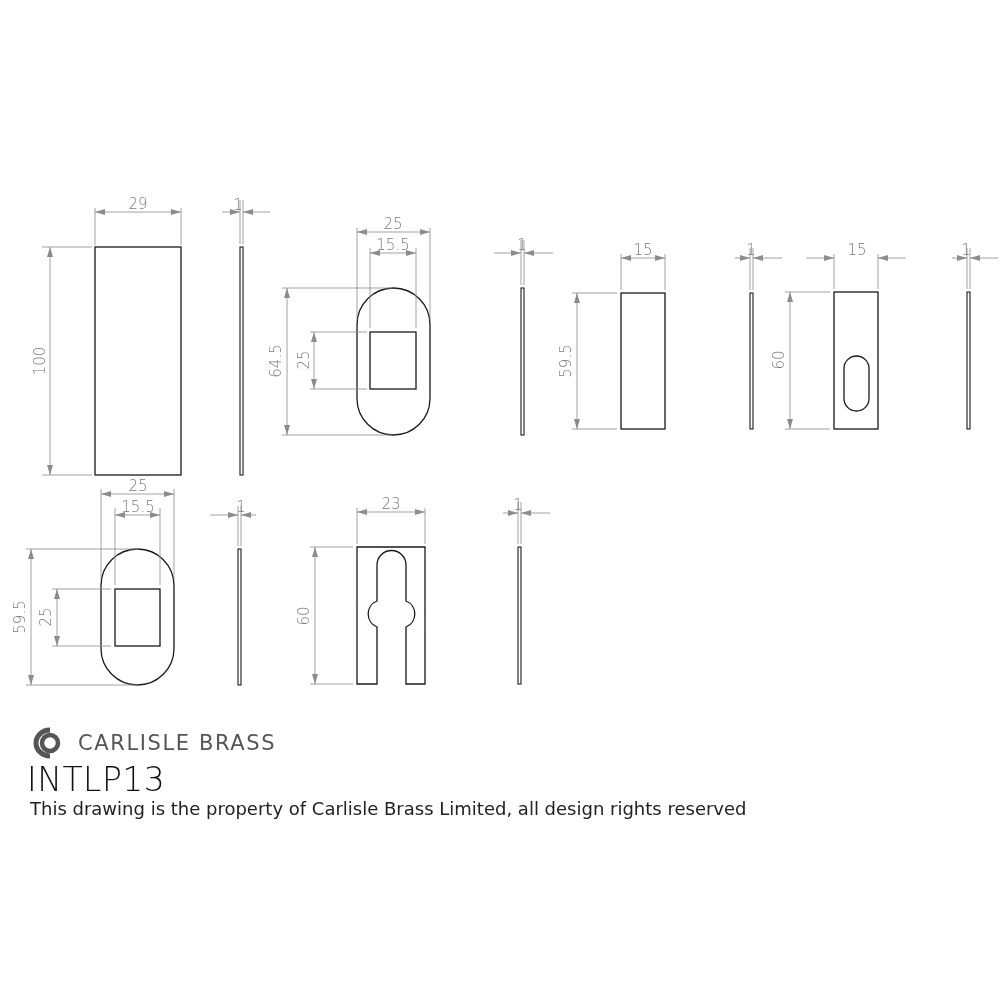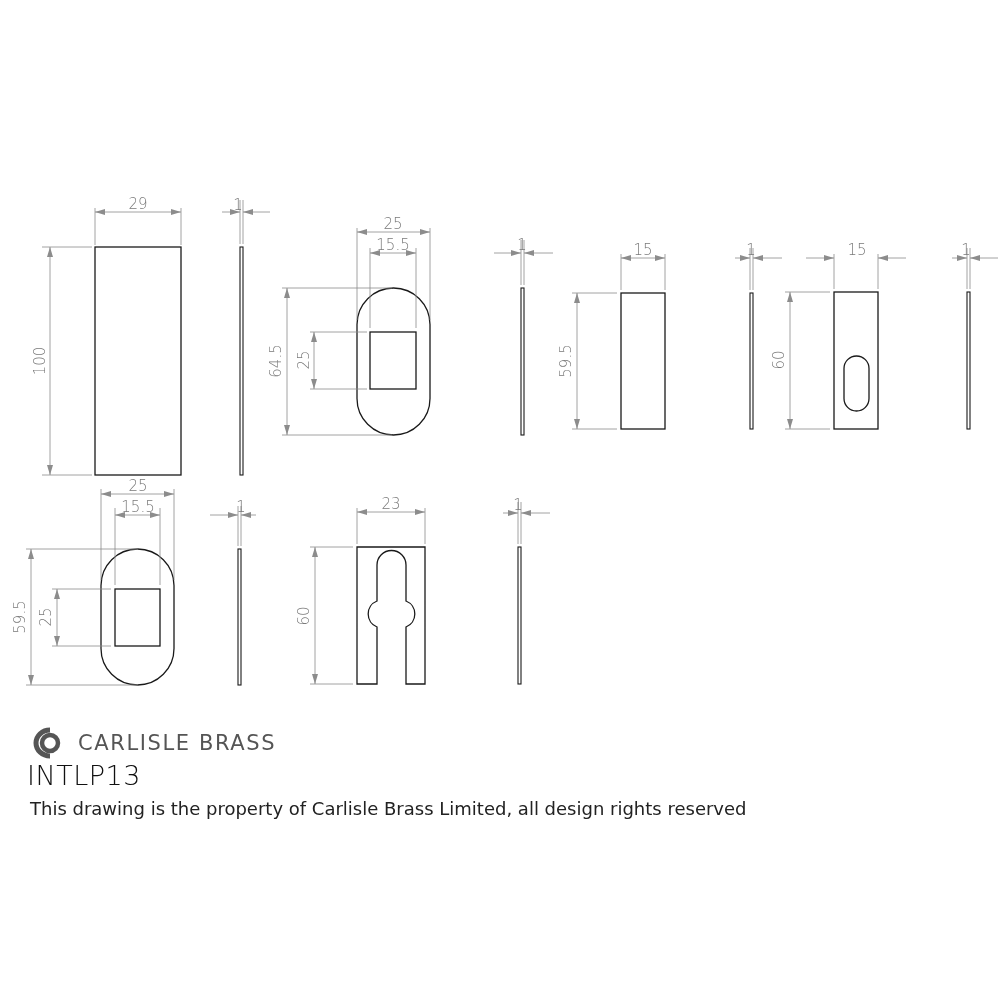--- a/index.html
+++ b/index.html
@@ -6,21 +6,21 @@
   body { width:1000px; height:1000px; position:relative; overflow:hidden; font-family:"DejaVu Sans", sans-serif; }
   #drawing { position:absolute; left:0; top:0; width:1000px; height:1000px; }
   .part { fill:#ffffff; stroke:#1a1a1a; stroke-width:1.3; }
   .thin { fill:#ffffff; stroke:#1a1a1a; stroke-width:1.1; }
   .dim { stroke:#8c8c8c; stroke-width:0.8; fill:none; }
   .arrow { fill:#8c8c8c; stroke:none; }
   .dimtext { fill:#7a7a7a; font-family:"DejaVu Sans", sans-serif; font-size:15px; font-weight:300; }
   .brand-row { position:absolute; left:28px; top:726px; display:flex; align-items:center; }
   .brand-logo { width:40px; height:34px; }
   .brand-name { font-family:"DejaVu Sans", sans-serif; font-weight:normal; font-size:21px; color:#555555; letter-spacing:1.6px; margin-left:10px; }
-  .code { position:absolute; left:27px; top:760px; font-family:"DejaVu Sans", sans-serif; font-size:27px; color:#111111; letter-spacing:0.5px; font-weight:300; }
+  .code { position:absolute; left:27px; top:760px; font-family:"DejaVu Sans", sans-serif; font-size:33px; color:#111111; letter-spacing:0.5px; font-weight:300; }
   .notice { position:absolute; left:30px; top:798px; font-family:"DejaVu Sans", sans-serif; font-size:18px; color:#222222;text-align:center; }
 </style>
 </head>
 <body>
 
 <svg id="drawing" viewBox="0 0 1000 1000" xmlns="http://www.w3.org/2000/svg">
   <defs>
     <marker id="ar" viewBox="0 0 10 6" refX="10" refY="3" markerWidth="10" markerHeight="6" orient="auto-start-reverse" markerUnits="userSpaceOnUse">
       <path d="M0,0 L10,3 L0,6 z" class="arrow"></path>
     </marker>

